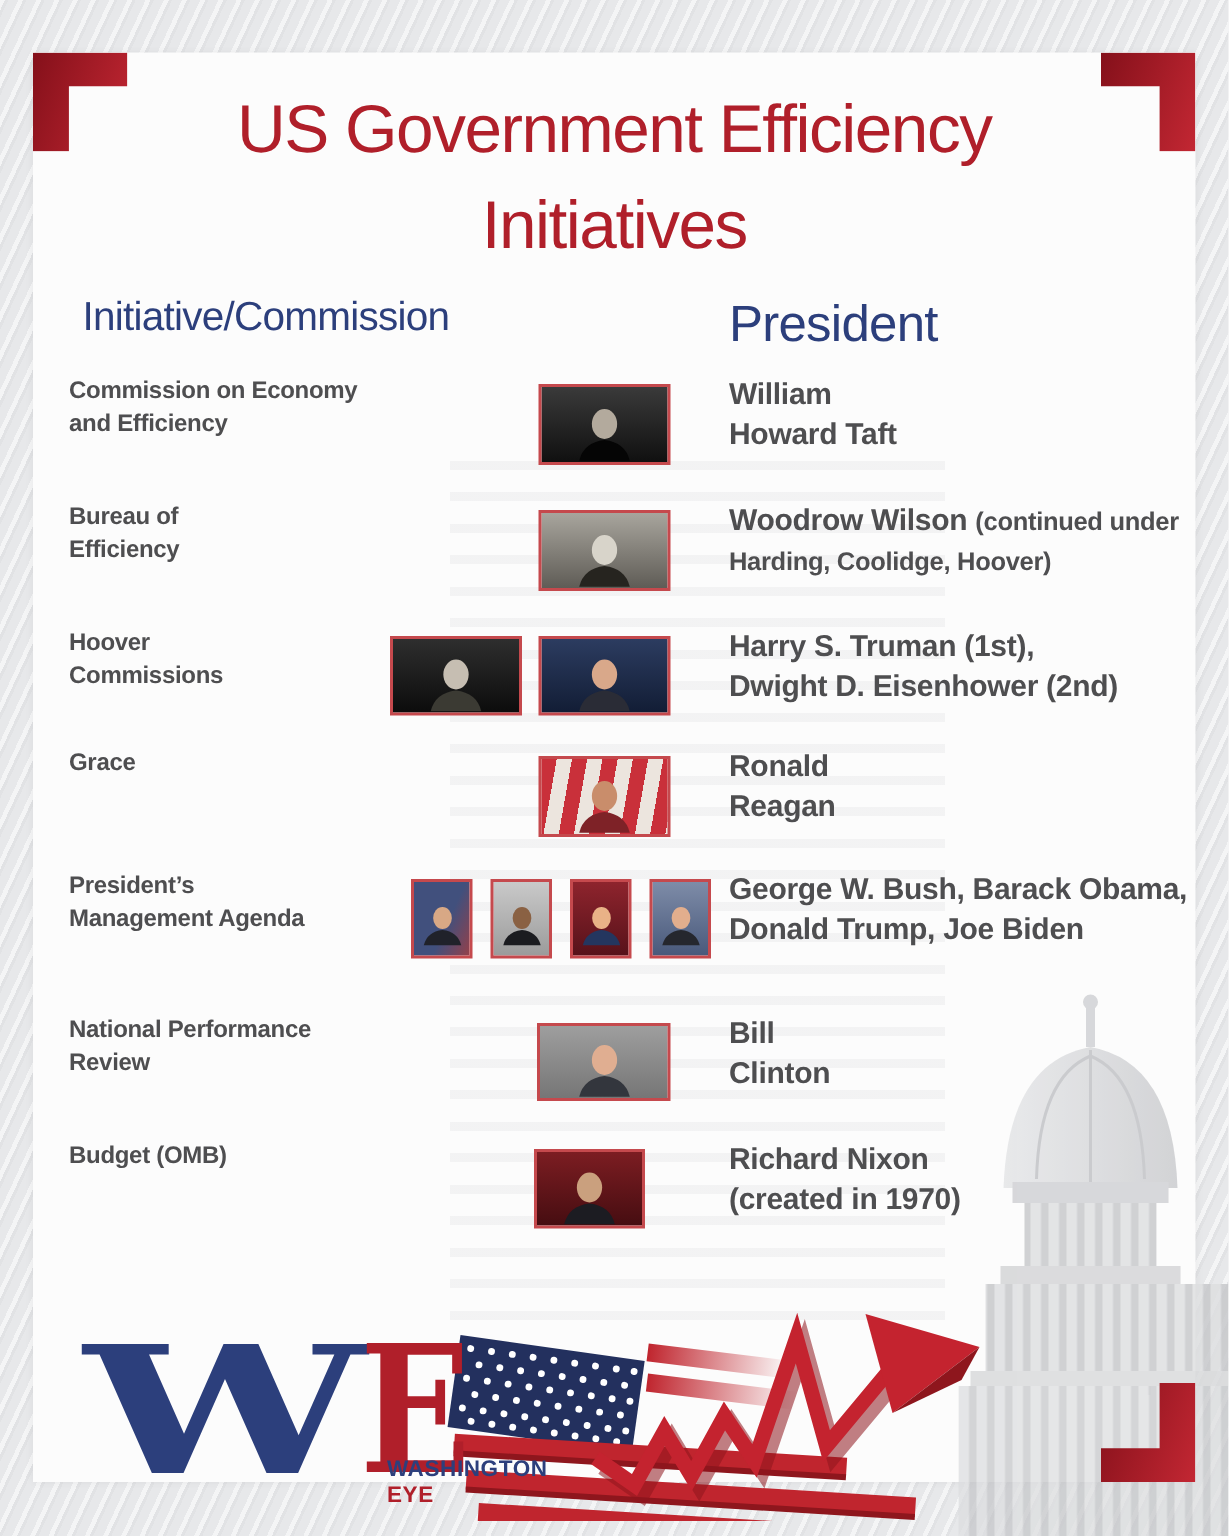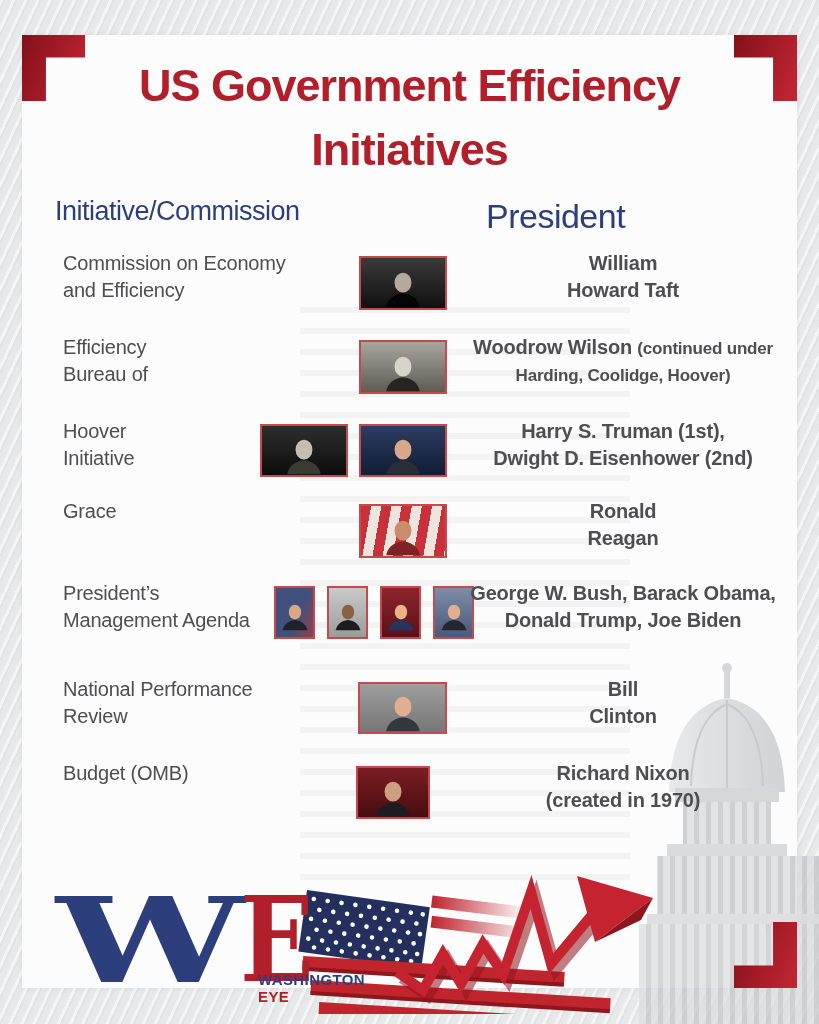--- a/index.html
+++ b/index.html
@@ -29,32 +29,32 @@
     background:repeating-linear-gradient(0deg, rgba(70,72,86,.05) 0 6px, transparent 6px 21px);
   }
   .bracket{position:absolute;width:63px;height:66px;z-index:8;
     background:linear-gradient(110deg,var(--bracket-dark,#84101a),var(--bracket-light,#c32733));}
   .bracket.tl{left:22px;top:35px;clip-path:polygon(0 0,100% 0,100% 34%,38% 34%,38% 100%,0 100%);}
   .bracket.tr{left:734px;top:35px;clip-path:polygon(0 0,100% 0,100% 100%,62% 100%,62% 34%,0 34%);}
   .bracket.br{left:734px;top:922px;clip-path:polygon(62% 0,100% 0,100% 100%,0 100%,0 66%,62% 66%);}
 
   .title{
     position:absolute;left:22px;top:54px;width:775px;z-index:2;text-align:center;
-    color:var(--brand-red,#b01f2a);font-weight:bold;font-size:45px;letter-spacing:-1px;line-height:1.42;
+    color:var(--brand-red,#b01f2a);font-weight:normal;font-size:45px;letter-spacing:-1px;line-height:1.42;
   }
   .col-hdr{position:absolute;z-index:2;color:var(--navy,#2c3f7c);font-weight:normal;letter-spacing:-0.5px;}
   .hdr-init{left:55px;top:196px;font-size:27px;}
   .hdr-pres{left:486px;top:197px;font-size:34px;}
 
   .row{position:absolute;left:0;width:819px;z-index:3;}
   .r1{top:250px;} .r2{top:334px;} .r3{top:418px;} .r4{top:498px;} .r5{top:580px;} .r6{top:676px;} .r7{top:760px;}
-  .cell-init{position:absolute;left:63px;width:255px;font-size:20px;font-weight:normal;
+  .cell-init{position:absolute;left:46px;width:255px;font-size:16px;font-weight:bold;
     color:var(--text-gray,#4e4e50);line-height:1.36;letter-spacing:-0.2px;}
-  .cell-pres{position:absolute;left:470px;width:306px;font-size:20px;font-weight:bold;
-    color:var(--text-gray,#4e4e50);line-height:1.36;letter-spacing:-0.2px;text-align:center;}
+  .cell-pres{position:absolute;left:486px;width:306px;font-size:20px;font-weight:bold;
+    color:var(--text-gray,#4e4e50);line-height:1.36;letter-spacing:-0.2px;}
   .cell-pres .note{font-size:17px;}
   .cell-photos{position:absolute;left:258px;width:218px;margin-top:6px;display:flex;gap:11px;
     justify-content:flex-end;padding-right:29px;box-sizing:border-box;}
   .cell-photos.four{padding-right:2px;gap:12px;}
   .cell-photos.nixon-pad{padding-right:46px;}
 
   .photo{border:2px solid var(--photo-border,#c5494d);box-sizing:border-box;overflow:hidden;
     display:flex;align-items:flex-end;justify-content:center;}
   .ph-wide{width:88px;height:54px;}
   .ph-half{width:88px;height:53px;}
@@ -152,41 +152,41 @@
     </div>
   </div>
   <div class="cell-pres">
     <div>William</div>
     <div>Howard Taft</div>
   </div>
 </div>
 
 <div class="row r2">
   <div class="cell-init">
+    <div>Bureau of</div>
     <div>Efficiency</div>
-    <div>Bureau of</div>
   </div>
   <div class="cell-photos">
     <div class="photo ph-wide photo-wilson">
       <svg class="bust" viewBox="0 0 60 50">
           <ellipse cx="30" cy="18" rx="11" ry="13" class="skin"></ellipse>
           <path d="M8 50 Q12 34 30 32 Q48 34 52 50 Z" class="suit"></path>
         </svg>
     </div>
   </div>
   <div class="cell-pres">
     <span>Woodrow Wilson</span>
     <span class="note">(continued under Harding, Coolidge, Hoover)</span>
   </div>
 </div>
 
 <div class="row r3">
   <div class="cell-init">
     <div>Hoover</div>
-    <div>Initiative</div>
+    <div>Commissions</div>
   </div>
   <div class="cell-photos">
     <div class="photo ph-half photo-truman">
       <svg class="bust" viewBox="0 0 60 50">
           <ellipse cx="30" cy="18" rx="11" ry="13" class="skin"></ellipse>
           <path d="M8 50 Q12 34 30 32 Q48 34 52 50 Z" class="suit"></path>
         </svg>
     </div>
     <div class="photo ph-half photo-eisenhower">
       <svg class="bust" viewBox="0 0 60 50">

